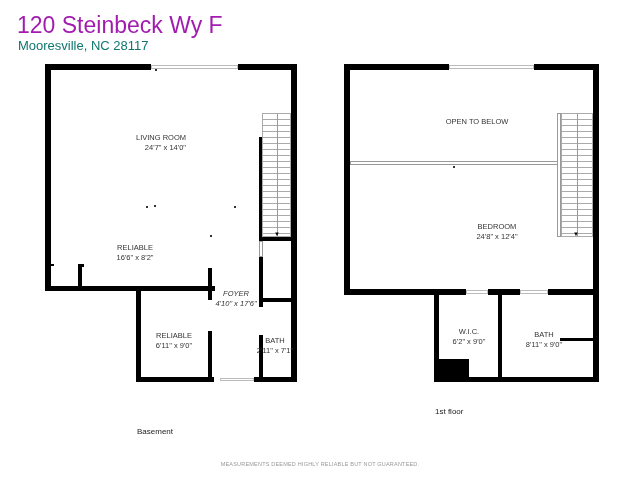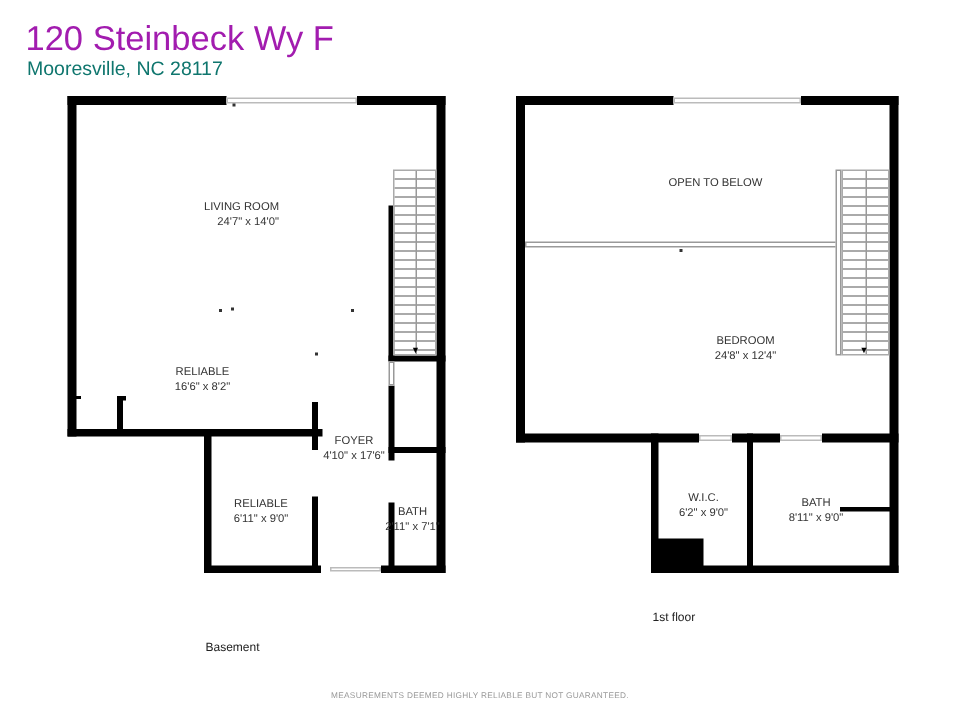--- a/index.html
+++ b/index.html
@@ -67,21 +67,21 @@
   <div class="dot" style="left:155px; top:69px;"></div>
 
   <div class="room-label" style="left:161px; top:133px;text-align:right;">
     <div>LIVING ROOM</div>
     <div>24'7" x 14'0"</div>
   </div>
   <div class="room-label" style="left:135px; top:243px;">
     <div>RELIABLE</div>
     <div>16'6" x 8'2"</div>
   </div>
-  <div class="room-label" style="left:236px; top:289px;">
+  <div class="room-label" style="left:236px; top:289px;font-style:italic;">
     <div>FOYER</div>
     <div>4'10" x 17'6"</div>
   </div>
   <div class="room-label" style="left:174px; top:331px;">
     <div>RELIABLE</div>
     <div>6'11" x 9'0"</div>
   </div>
   <div class="room-label" style="left:275px; top:336px;">
     <div>BATH</div>
     <div>2'11" x 7'1"</div>

